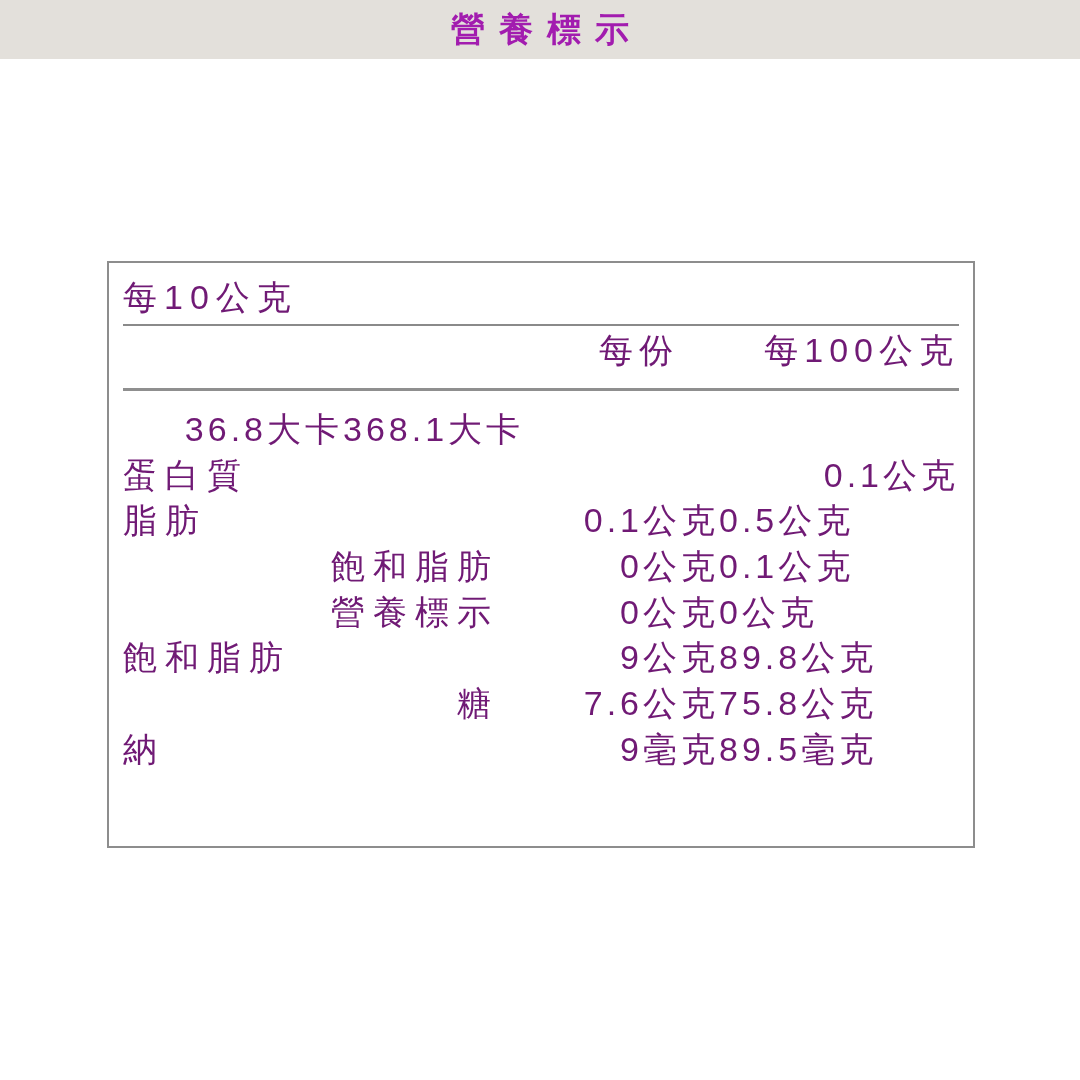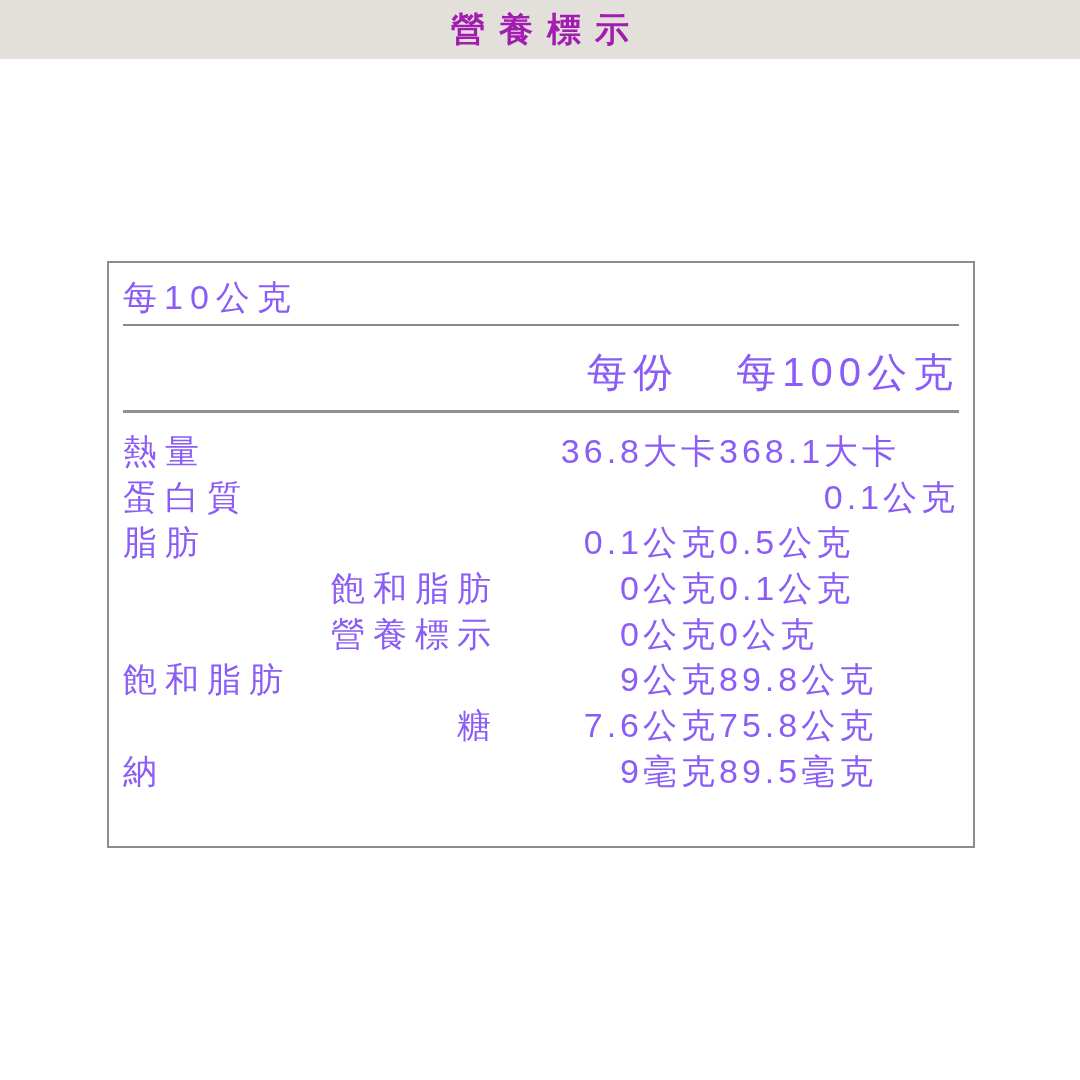--- a/index.html
+++ b/index.html
@@ -34,21 +34,21 @@
   }
   
   .box {
     position: absolute;
     left: 107px; top: 261px;
     width: 868px; height: 587px;
     box-sizing: border-box;
     border: 2px solid #8d8d8d;
     background: #ffffff;
     padding: 0 14px;
-    color: #8b5cf6;
+    color: #701a75;
   }
   .serving-info {
     margin-top: 12px;
     font-size: 34px;
     line-height: 45px;
     letter-spacing: 7px;
     font-weight: 300;
   }
   .rule-thin {
     height: 2px;
@@ -56,22 +56,22 @@
     margin-top: 4px;
   }
   .rule-thick {
     height: 3px;
     background: #8f8f8f;
     margin-top: 15px;
   }
   .header-row {
     display: flex;
     align-items: flex-end;
-    padding-top: 24px;
-    font-size: 40px;
+    padding-top: 2px;
+    font-size: 34px;
     font-weight: 300;
     line-height: 45px;
   }
   .header-spacer { flex: 1; }
   .col-head-1 {
     width: 220px;
     text-align: right;
     letter-spacing: 6px;
     padding-right: 40px;
     box-sizing: border-box;
@@ -134,21 +134,20 @@
     <div class="header-row">
       <div class="header-spacer"></div>
       <div class="col-head-1">每份</div>
       <div class="col-head-2">每100公克</div>
     </div>
 
     <div class="rule-thick"></div>
 
     <div class="rows">
       <div class="row">
-        <div class="nutrient-name">熱量</div>
         <div class="val-serving">36.8大卡</div>
         <div class="val-100g">368.1大卡</div>
       </div>
 
       <div class="row">
         <div class="nutrient-name">蛋白質</div>
         <div class="val-serving">0.1公克</div>
       </div>
 
       <div class="row">

